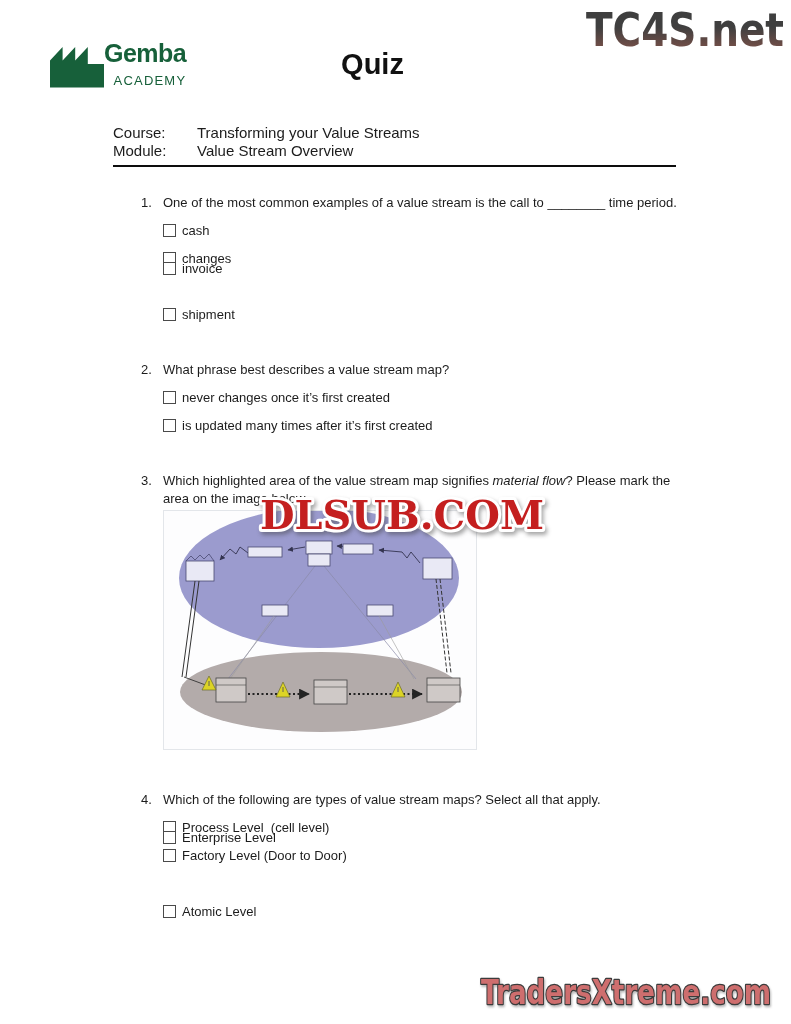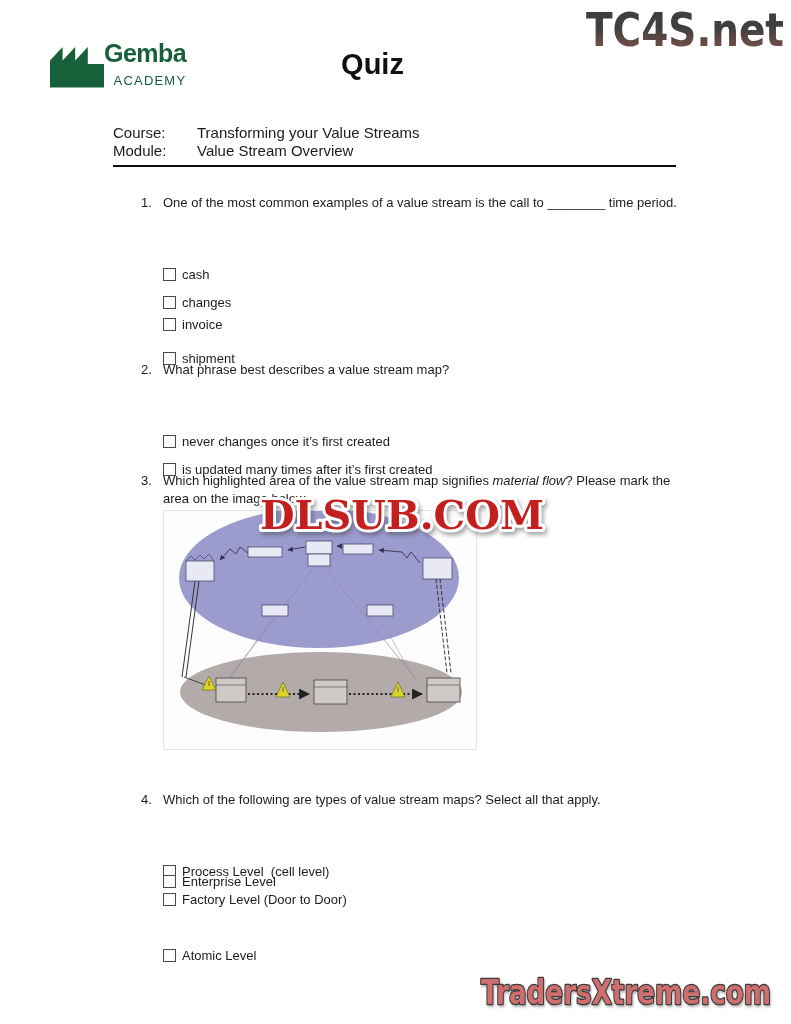--- a/index.html
+++ b/index.html
@@ -19,21 +19,21 @@
          font-size:29px;font-weight:bold;color:#111;}
   
   #chead{position:absolute;left:113px;top:124px;width:563px;font-size:15px;
          border-bottom:2px solid #0d0d0d;padding-bottom:5px;}
   #chead .row{display:flex;line-height:18px;}
   #chead .lab{width:84px;flex:none;}
   
   .q{position:absolute;left:141px;display:flex;font-size:13px;line-height:1.35;}
   .qnum{width:22px;flex:none;}
   .qtext{width:524px;}
-  .opt{position:absolute;left:163px;display:flex;align-items:center;gap:6px;height:16px;margin-top:44px;}
+  .opt{position:absolute;left:163px;display:flex;align-items:center;gap:6px;height:16px;}
   .cb{width:13px;height:13px;border:1px solid #4a4a4a;background:#fff;flex:none;box-sizing:border-box;}
   .opt-label{font-size:13px;white-space:pre-wrap;}
   
   #vsm{position:absolute;left:163px;top:510px;width:312px;height:238px;
        background:#fdfdfe;border:1px solid #e3e6ea;box-sizing:content-box;}
   
   #dlsub{position:absolute;left:252px;top:492px;filter:drop-shadow(2px 3px 2px rgba(60,60,60,.45));}
   #traders{position:absolute;left:475px;top:966px;filter:drop-shadow(1px 2px 1px rgba(80,80,80,.4));}
 </style>
 </head>
@@ -79,21 +79,21 @@
     <span class="qtext">One of the most common examples of a value stream is the call to ________ time period.</span>
   </div>
   <div class="opt" style="top:222px">
     <span class="cb"></span>
     <span class="opt-label">cash</span>
   </div>
   <div class="opt" style="top:250px">
     <span class="cb"></span>
     <span class="opt-label">changes</span>
   </div>
-  <div class="opt" style="top:272px">
+  <div class="opt" style="top:260px">
     <span class="cb"></span>
     <span class="opt-label">invoice</span>
   </div>
   <div class="opt" style="top:306px">
     <span class="cb"></span>
     <span class="opt-label">shipment</span>
   </div>
 
   <div class="q" style="top:361px">
     <span class="qnum">2.</span>

